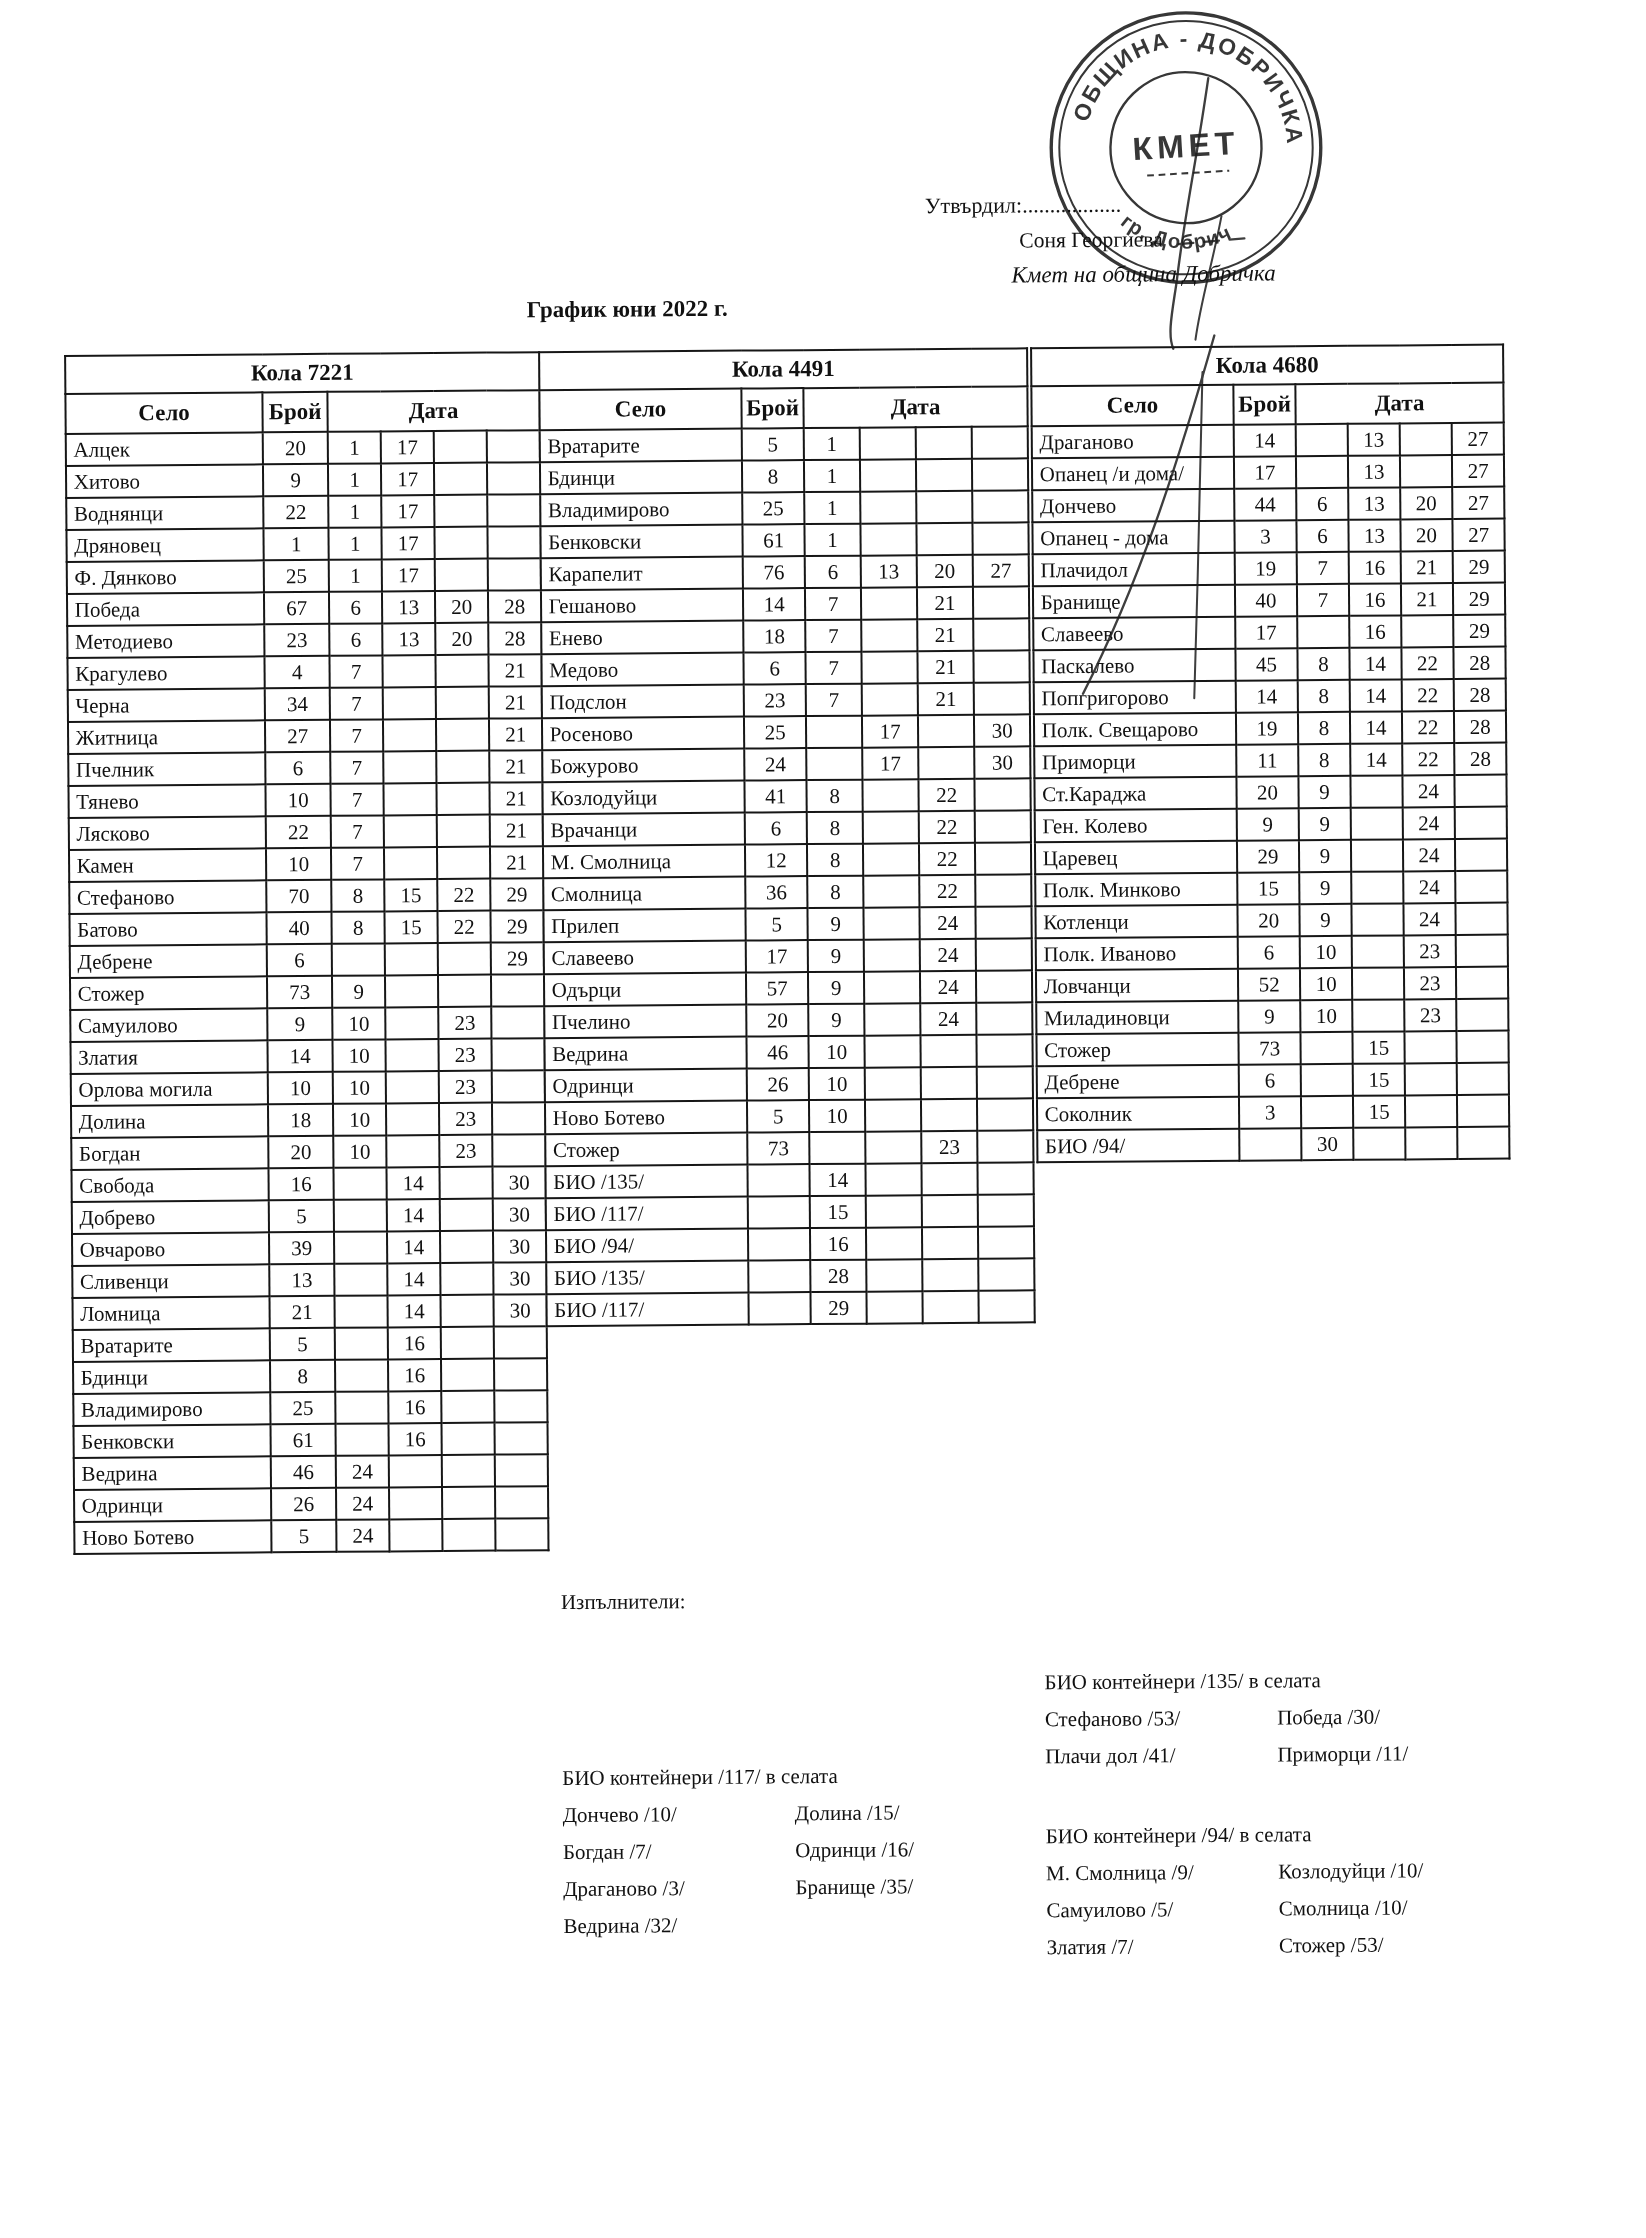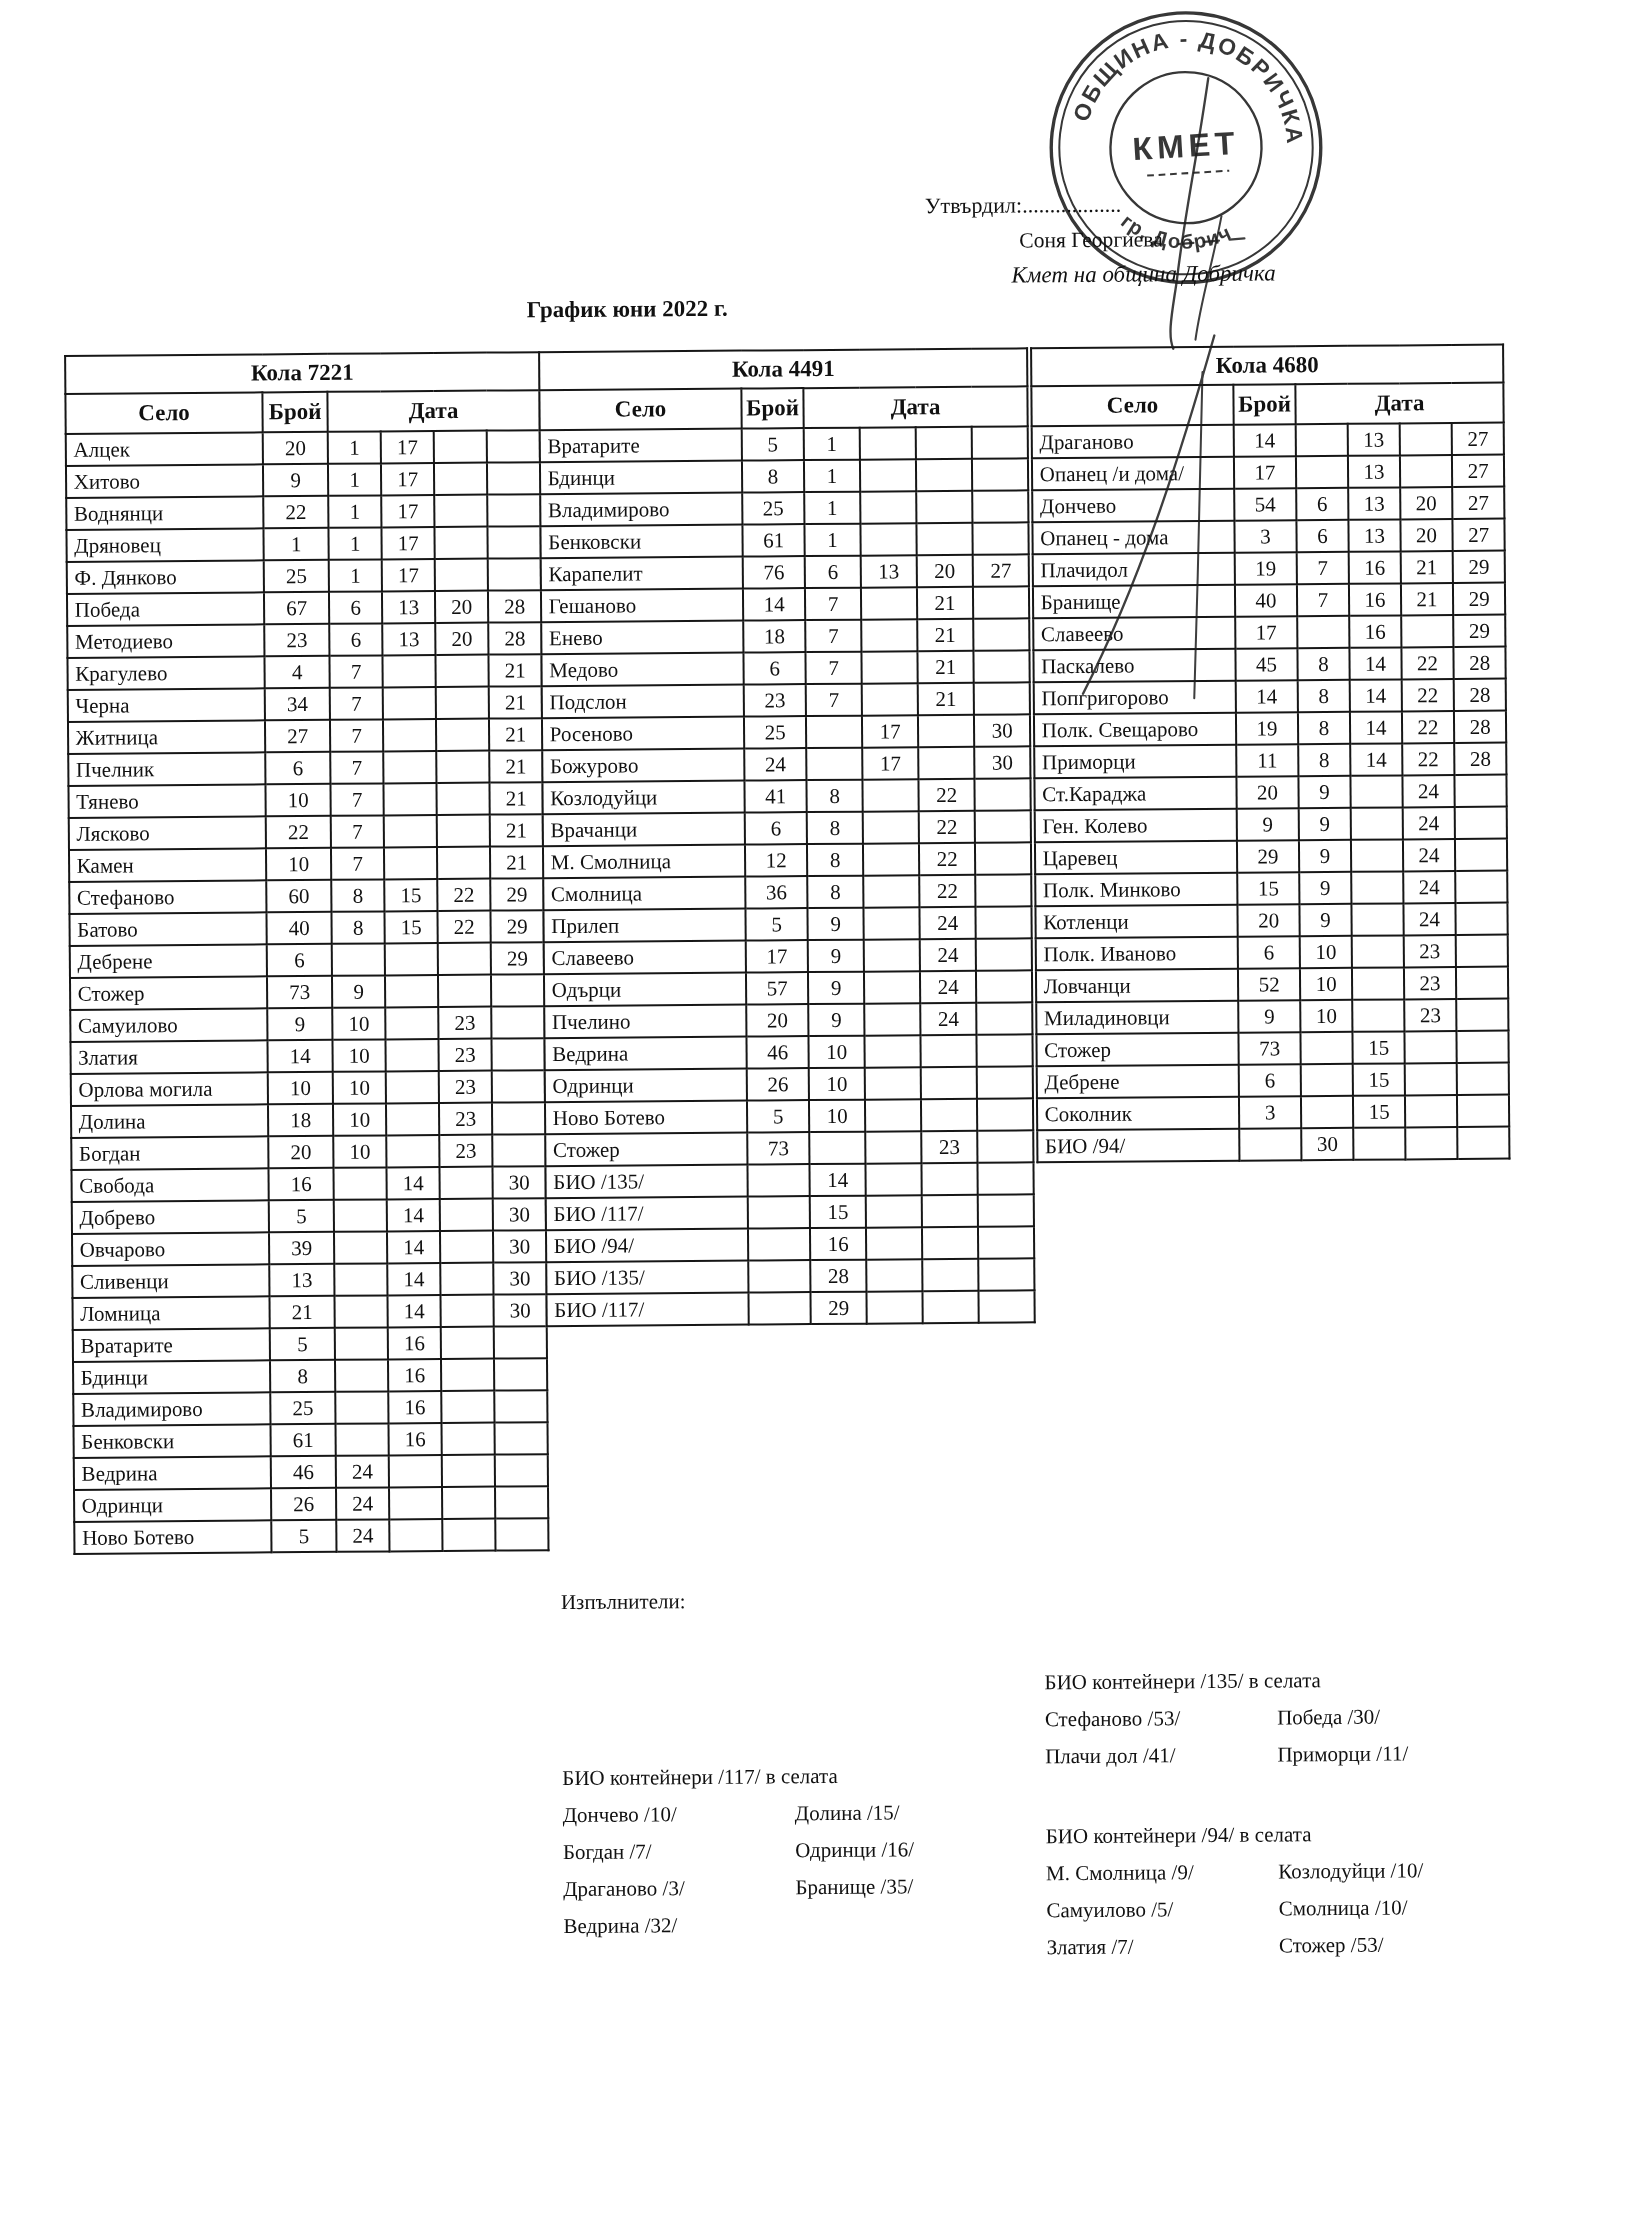--- a/index.html
+++ b/index.html
@@ -203,21 +203,21 @@
           <tr>
         <td class="v">Камен</td>
         <td class="n">10</td>
         <td class="d">7</td>
         <td class="d"></td>
         <td class="d"></td>
         <td class="d">21</td>
       </tr>
           <tr>
         <td class="v">Стефаново</td>
-        <td class="n">60</td>
+        <td class="n">70</td>
         <td class="d">8</td>
         <td class="d">15</td>
         <td class="d">22</td>
         <td class="d">29</td>
       </tr>
           <tr>
         <td class="v">Батово</td>
         <td class="n">40</td>
         <td class="d">8</td>
         <td class="d">15</td>
@@ -659,21 +659,21 @@
           <tr>
         <td class="v">Опанец /и дома/</td>
         <td class="n">17</td>
         <td class="d"></td>
         <td class="d">13</td>
         <td class="d"></td>
         <td class="d">27</td>
       </tr>
           <tr>
         <td class="v">Дончево</td>
-        <td class="n">54</td>
+        <td class="n">44</td>
         <td class="d">6</td>
         <td class="d">13</td>
         <td class="d">20</td>
         <td class="d">27</td>
       </tr>
           <tr>
         <td class="v">Опанец - дома</td>
         <td class="n">3</td>
         <td class="d">6</td>
         <td class="d">13</td>

